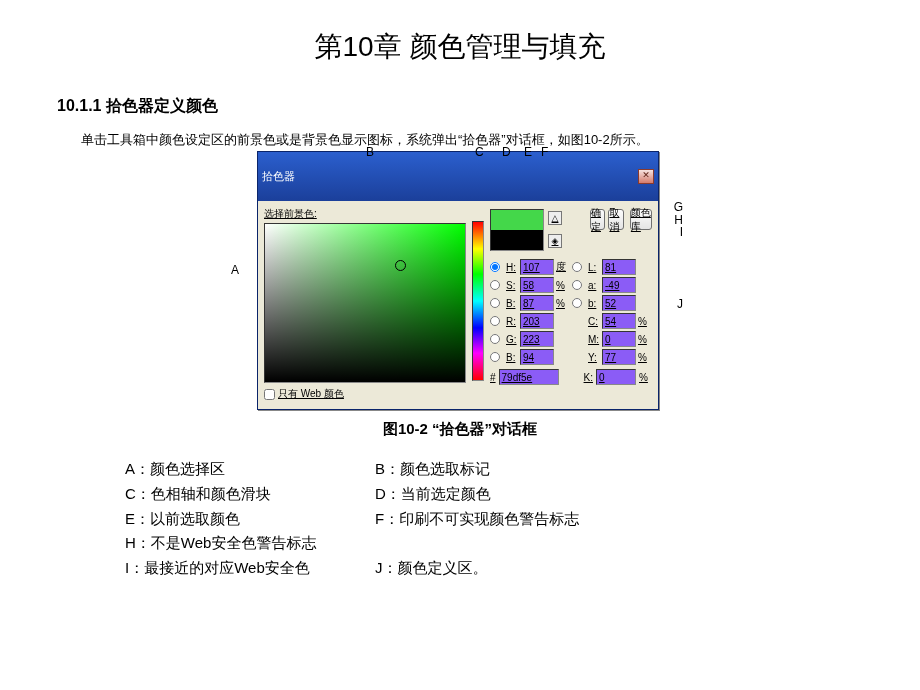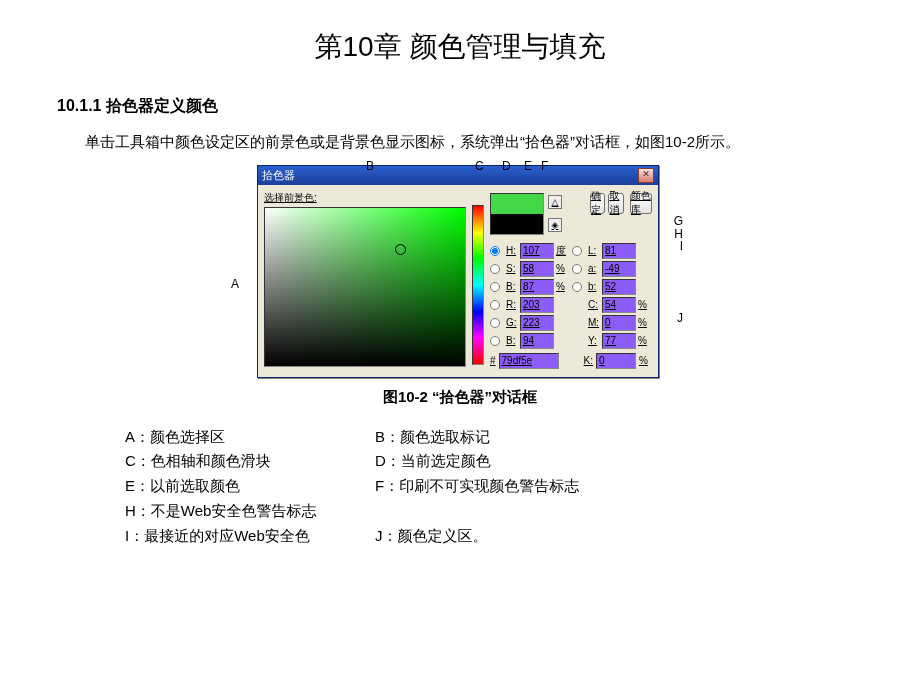--- a/index.html
+++ b/index.html
@@ -1,35 +1,35 @@
 <!DOCTYPE html>
 <html><head>
 <meta charset="utf-8">
 <style>
   html,body{margin:0;padding:0;background:#fff;font-family:"Microsoft YaHei","SimSun",sans-serif;color:#000;}
   .page{width:920px;height:690px;position:relative;box-sizing:border-box;padding:20px 55px 0 55px;}
   .chapter-title{text-align:center;font-size:28px;font-weight:normal;margin:8px 0 30px 0;}
   .section-heading{font-size:16px;font-weight:bold;margin:0 0 12px 2px;}
-  .intro{font-size:15px;line-height:1.7;text-indent:2em;margin:0 0 10px 0;}
+  .intro{font-size:13px;line-height:1.7;text-indent:2em;margin:0 0 0 0;}
   .figure-wrap{text-align:center;}
   .dlg-outer{display:inline-block;position:relative;padding:0 64px 0 60px;}
   
   .co{position:absolute;font-size:12px;color:#000;}
   .co.A{left:34px;top:112px;}
   .co.B{left:169px;top:-6px;}
   .co.C{left:278px;top:-6px;}
   .co.D{left:305px;top:-6px;}
   .co.E{left:327px;top:-6px;}
   .co.F{left:344px;top:-6px;}
   .co.G{right:40px;top:49px;}
   .co.H{right:40px;top:62px;}
   .co.I{right:40px;top:74px;}
   .co.J{right:40px;top:146px;}
   .dialog{width:400px;border:1px solid #0a246a;font-size:10px;background:#ece9d8;box-shadow:1px 1px 0 #888;text-align:left;}
-  .titlebar{display:flex;align-items:center;justify-content:space-between;background:linear-gradient(to bottom,#2b5fce,#1b3f9a);color:#fff;font-size:11px;padding:2px 4px;}
+  .titlebar{display:flex;align-items:center;justify-content:space-between;background:linear-gradient(to bottom,#2b5fce,#1b3f9a);color:#fff;font-size:11px;padding:17px 4px;}
   .titlebar .xbtn{width:14px;height:13px;background:linear-gradient(to bottom,#f6e3e0,#d47b6c);border:1px solid #8a3a2d;font-size:9px;line-height:11px;text-align:center;color:#5a1e12;}
   .dlg-body{display:flex;padding:6px 6px 8px 6px;gap:6px;text-decoration:underline;}
   .left-col{flex:0 0 auto;}
   .pick-label{font-size:10px;margin-bottom:2px;}
   .color-field{width:200px;height:158px;border:1px inset #888;position:relative;overflow:hidden;
     background:linear-gradient(to bottom,rgba(0,0,0,0) 0%,rgba(0,0,0,1) 100%),
                linear-gradient(to right,#ffffff 0%,#00ff00 100%);}
   .ring{position:absolute;width:9px;height:9px;border:1px solid #000;border-radius:50%;left:130px;top:36px;background:transparent;}
   .webchk{margin-top:4px;font-size:10px;display:flex;align-items:center;gap:3px;}
   .webchk input{width:11px;height:11px;margin:0;}
@@ -84,20 +84,24 @@
           <span>拾色器</span>
           <span class="xbtn">✕</span>
         </div>
         <div class="dlg-body">
 
           <div class="left-col">
             <div class="pick-label">选择前景色:</div>
             <div class="color-field">
               <div class="ring"></div>
             </div>
+            <label class="webchk">
+              <input type="checkbox" style="">
+              <span>只有 Web 颜色</span>
+            </label>
           </div>
 
           <div class="hue-col"></div>
 
           <div class="right-col">
             <div class="swatch-row">
               <div class="swatch-stack">
                 <div class="sw" style="background:#44d74a"></div>
                 <div class="sw" style="background:#000000"></div>
               </div>

